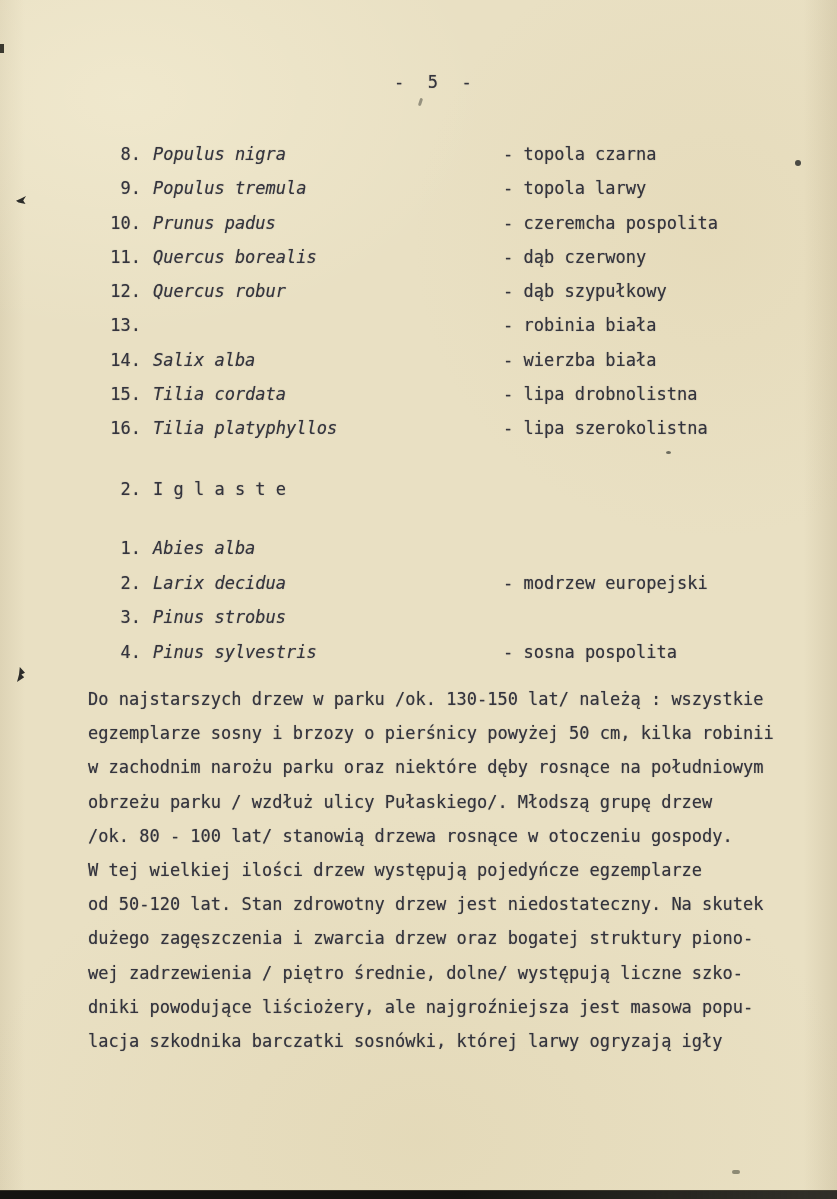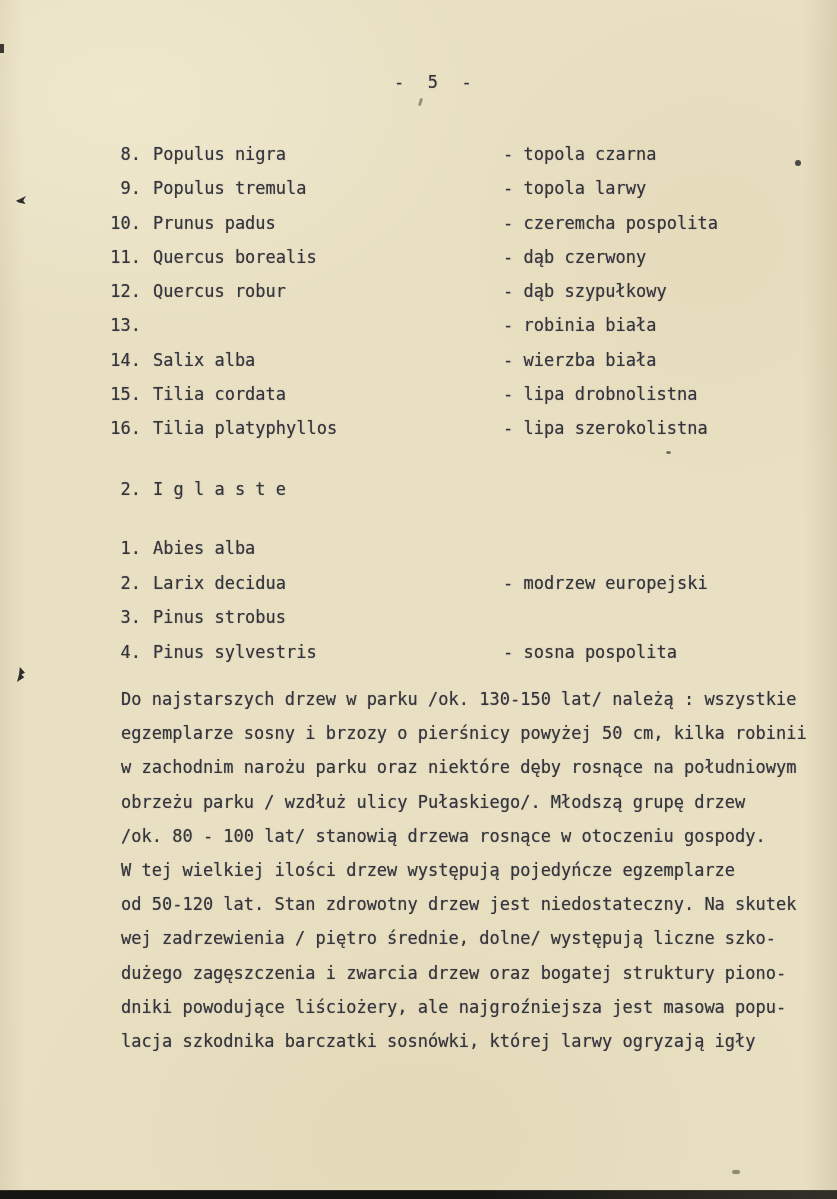--- a/index.html
+++ b/index.html
@@ -36,30 +36,30 @@
   .block-deciduous { top: 137px; }
   .block-conifer   { top: 531px; }
 
   .species-row { position: relative; height: 34.3px; line-height: 34.3px; }
   .block-conifer .species-row { height: 34.6px; line-height: 34.6px; }
 
   .species-num {
     position: absolute; left: 0; width: 141px;
     text-align: right; white-space: pre;
   }
-  .species-latin  { position: absolute; left: 153px; white-space: pre; }
+  .species-latin  { position: absolute; left: 153px; white-space: pre; font-style: italic; }
   .species-polish { position: absolute; left: 503px; white-space: pre; }
 
   
   .section-heading { position: absolute; top: 472px; left: 0; width: 100%; height: 34px; line-height: 34px; }
   .section-heading .species-num { width: 141px; }
   .section-heading .heading-text { position: absolute; left: 153px; white-space: pre; }
 
   
-  .paragraph { position: absolute; top: 682px; left: 88px; width: 700px; margin-left: 33px; }
+  .paragraph { position: absolute; top: 682px; left: 88px; width: 700px; }
   .paragraph .para-line {
     height: 34.2px; line-height: 34.2px;
     white-space: pre;
   }
 
   
   .bottom-scan-bar {
     position: absolute; left: 0; bottom: 0; width: 100%; height: 8px;
     background: linear-gradient(to right, #141411 0%, #141411 55%, #25241f 78%, rgba(25,24,20,0.88) 100%);
     border-top: 1px solid rgba(90,85,65,0.45);
@@ -159,22 +159,22 @@
   </div>
 
   <div class="paragraph">
     <div class="para-line">Do najstarszych drzew w parku /ok. 130-150 lat/ należą : wszystkie</div>
     <div class="para-line">egzemplarze sosny i brzozy o pierśnicy powyżej 50 cm, kilka robinii</div>
     <div class="para-line">w zachodnim narożu parku oraz niektóre dęby rosnące na południowym</div>
     <div class="para-line">obrzeżu parku / wzdłuż ulicy Pułaskiego/. Młodszą grupę drzew</div>
     <div class="para-line">/ok. 80 - 100 lat/ stanowią drzewa rosnące w otoczeniu gospody.</div>
     <div class="para-line">W tej wielkiej ilości drzew występują pojedyńcze egzemplarze</div>
     <div class="para-line">od 50-120 lat. Stan zdrowotny drzew jest niedostateczny. Na skutek</div>
+    <div class="para-line">dużego zagęszczenia i zwarcia drzew oraz bogatej struktury piono-</div>
     <div class="para-line">wej zadrzewienia / piętro średnie, dolne/ występują liczne szko-</div>
-    <div class="para-line">dużego zagęszczenia i zwarcia drzew oraz bogatej struktury piono-</div>
     <div class="para-line">dniki powodujące liściożery, ale najgroźniejsza jest masowa popu-</div>
     <div class="para-line">lacja szkodnika barczatki sosnówki, której larwy ogryzają igły</div>
   </div>
 
   <div class="edge-sliver"></div>
   <div class="ink-blot blot-a"></div>
   <div class="ink-blot blot-b"></div>
   <div class="speck speck-a"></div>
   <div class="speck speck-b"></div>
   <div class="speck speck-c"></div>

